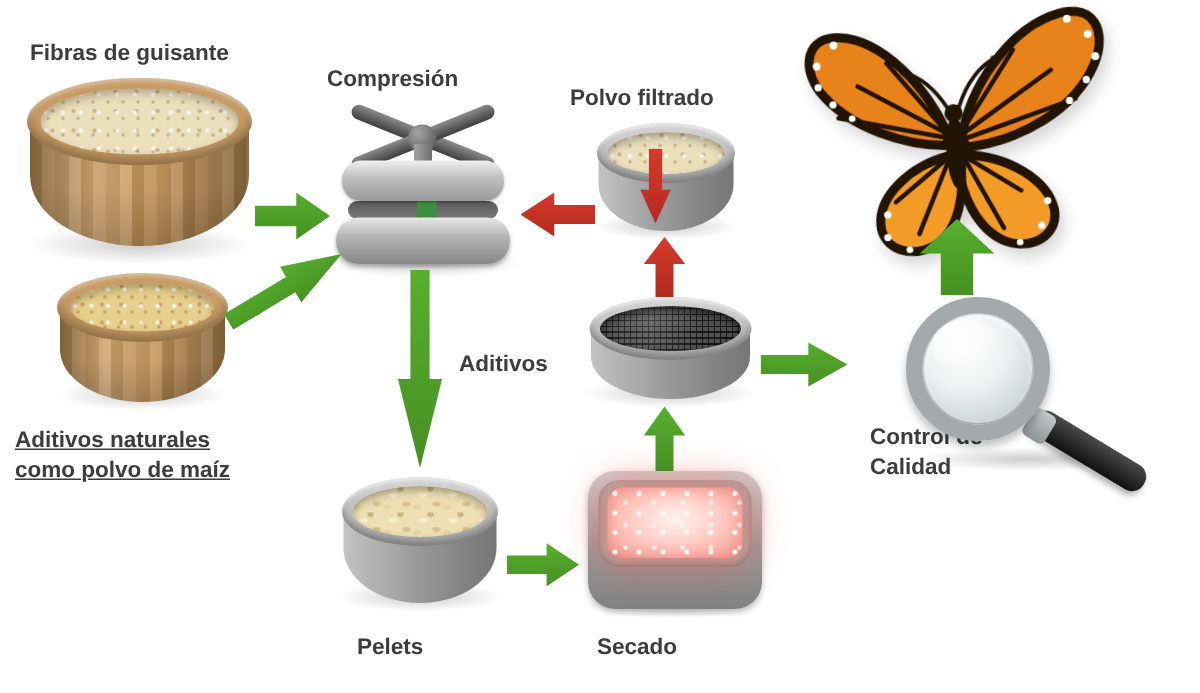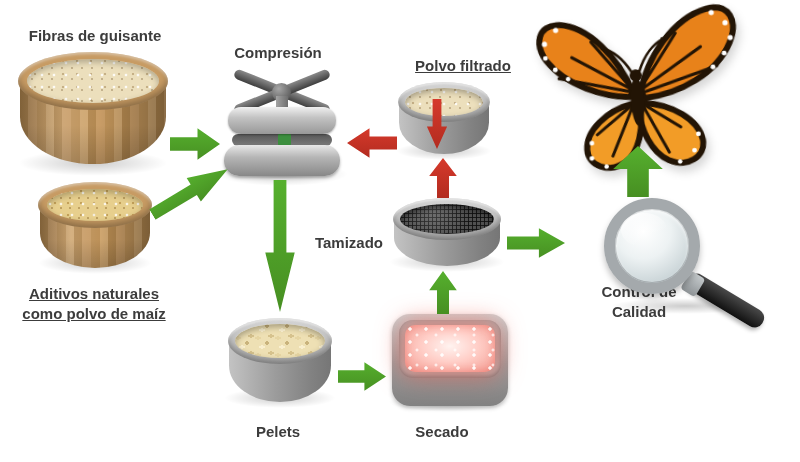--- a/index.html
+++ b/index.html
@@ -1,22 +1,22 @@
 <!DOCTYPE html>
 <html style="--arrow-green: #56b02e; --arrow-red: #d63a2c; --wood: #c49a63; --powder-beige: #ecdfbc; --powder-yellow: #e7cf8d; --container-gray: #9c9c9c; --heat-pink: #ffcdc6; --butterfly-orange: #e8821a;"><head>
 <meta charset="utf-8">
 <style>
   html,body { margin:0; padding:0; background:#fff; font-family:"Liberation Sans", sans-serif; }
   .canvas { position:relative; width:800px; height:462px; background:#ffffff; overflow:hidden; }
 
   .label { position:absolute; font-size:15px; line-height:1.3; font-weight:600; color:#3c3c3c;
-           text-align:center; white-space:pre-line; }
+           text-align:left; white-space:pre-line; }
   .lbl-pea        { left:20px;  top:26px;  width:150px; }
   .lbl-compression{ left:218px; top:43px;  width:120px; }
-  .lbl-filtered   { left:404px; top:56px;  width:118px;text-decoration:underline; }
+  .lbl-filtered   { left:380px; top:56px;  width:118px; }
   .lbl-additives  { left:10px;  top:284px; width:168px;text-decoration:underline; }
   .lbl-sieving    { left:306px; top:233px; width:86px;  }
   .lbl-quality    { left:580px; top:282px; width:118px; }
   .lbl-pellets    { left:238px; top:422px; width:80px;  }
   .lbl-drying     { left:398px; top:422px; width:88px;  }
 
   
   .shadow { position:absolute; border-radius:50%;
             background: radial-gradient(ellipse at center, rgba(0,0,0,.20), rgba(0,0,0,0) 70%); }
   .sh1 {left:18px;  top:150px; width:150px; height:26px;}
@@ -173,21 +173,21 @@
   <div class="shadow sh5"></div>
   <div class="shadow sh6"></div>
   <div class="shadow sh7"></div>
   <div class="shadow sh8"></div>
 
   <div class="label lbl-pea">Fibras de guisante</div>
   <div class="label lbl-compression">Compresión</div>
   <div class="label lbl-filtered">Polvo filtrado</div>
   <div class="label lbl-additives">Aditivos naturales
 como polvo de maíz</div>
-  <div class="label lbl-sieving">Tamizado</div>
+  <div class="label lbl-sieving">Aditivos</div>
   <div class="label lbl-quality">Control de
 Calidad</div>
   <div class="label lbl-drying">Secado</div>
   <div class="label lbl-pellets">Pelets</div>
 
   <div class="obj bowl1">
     <div class="bowl-body"></div>
     <div class="bowl-rim">
       <div class="bowl-fill beige"></div>
     </div>

